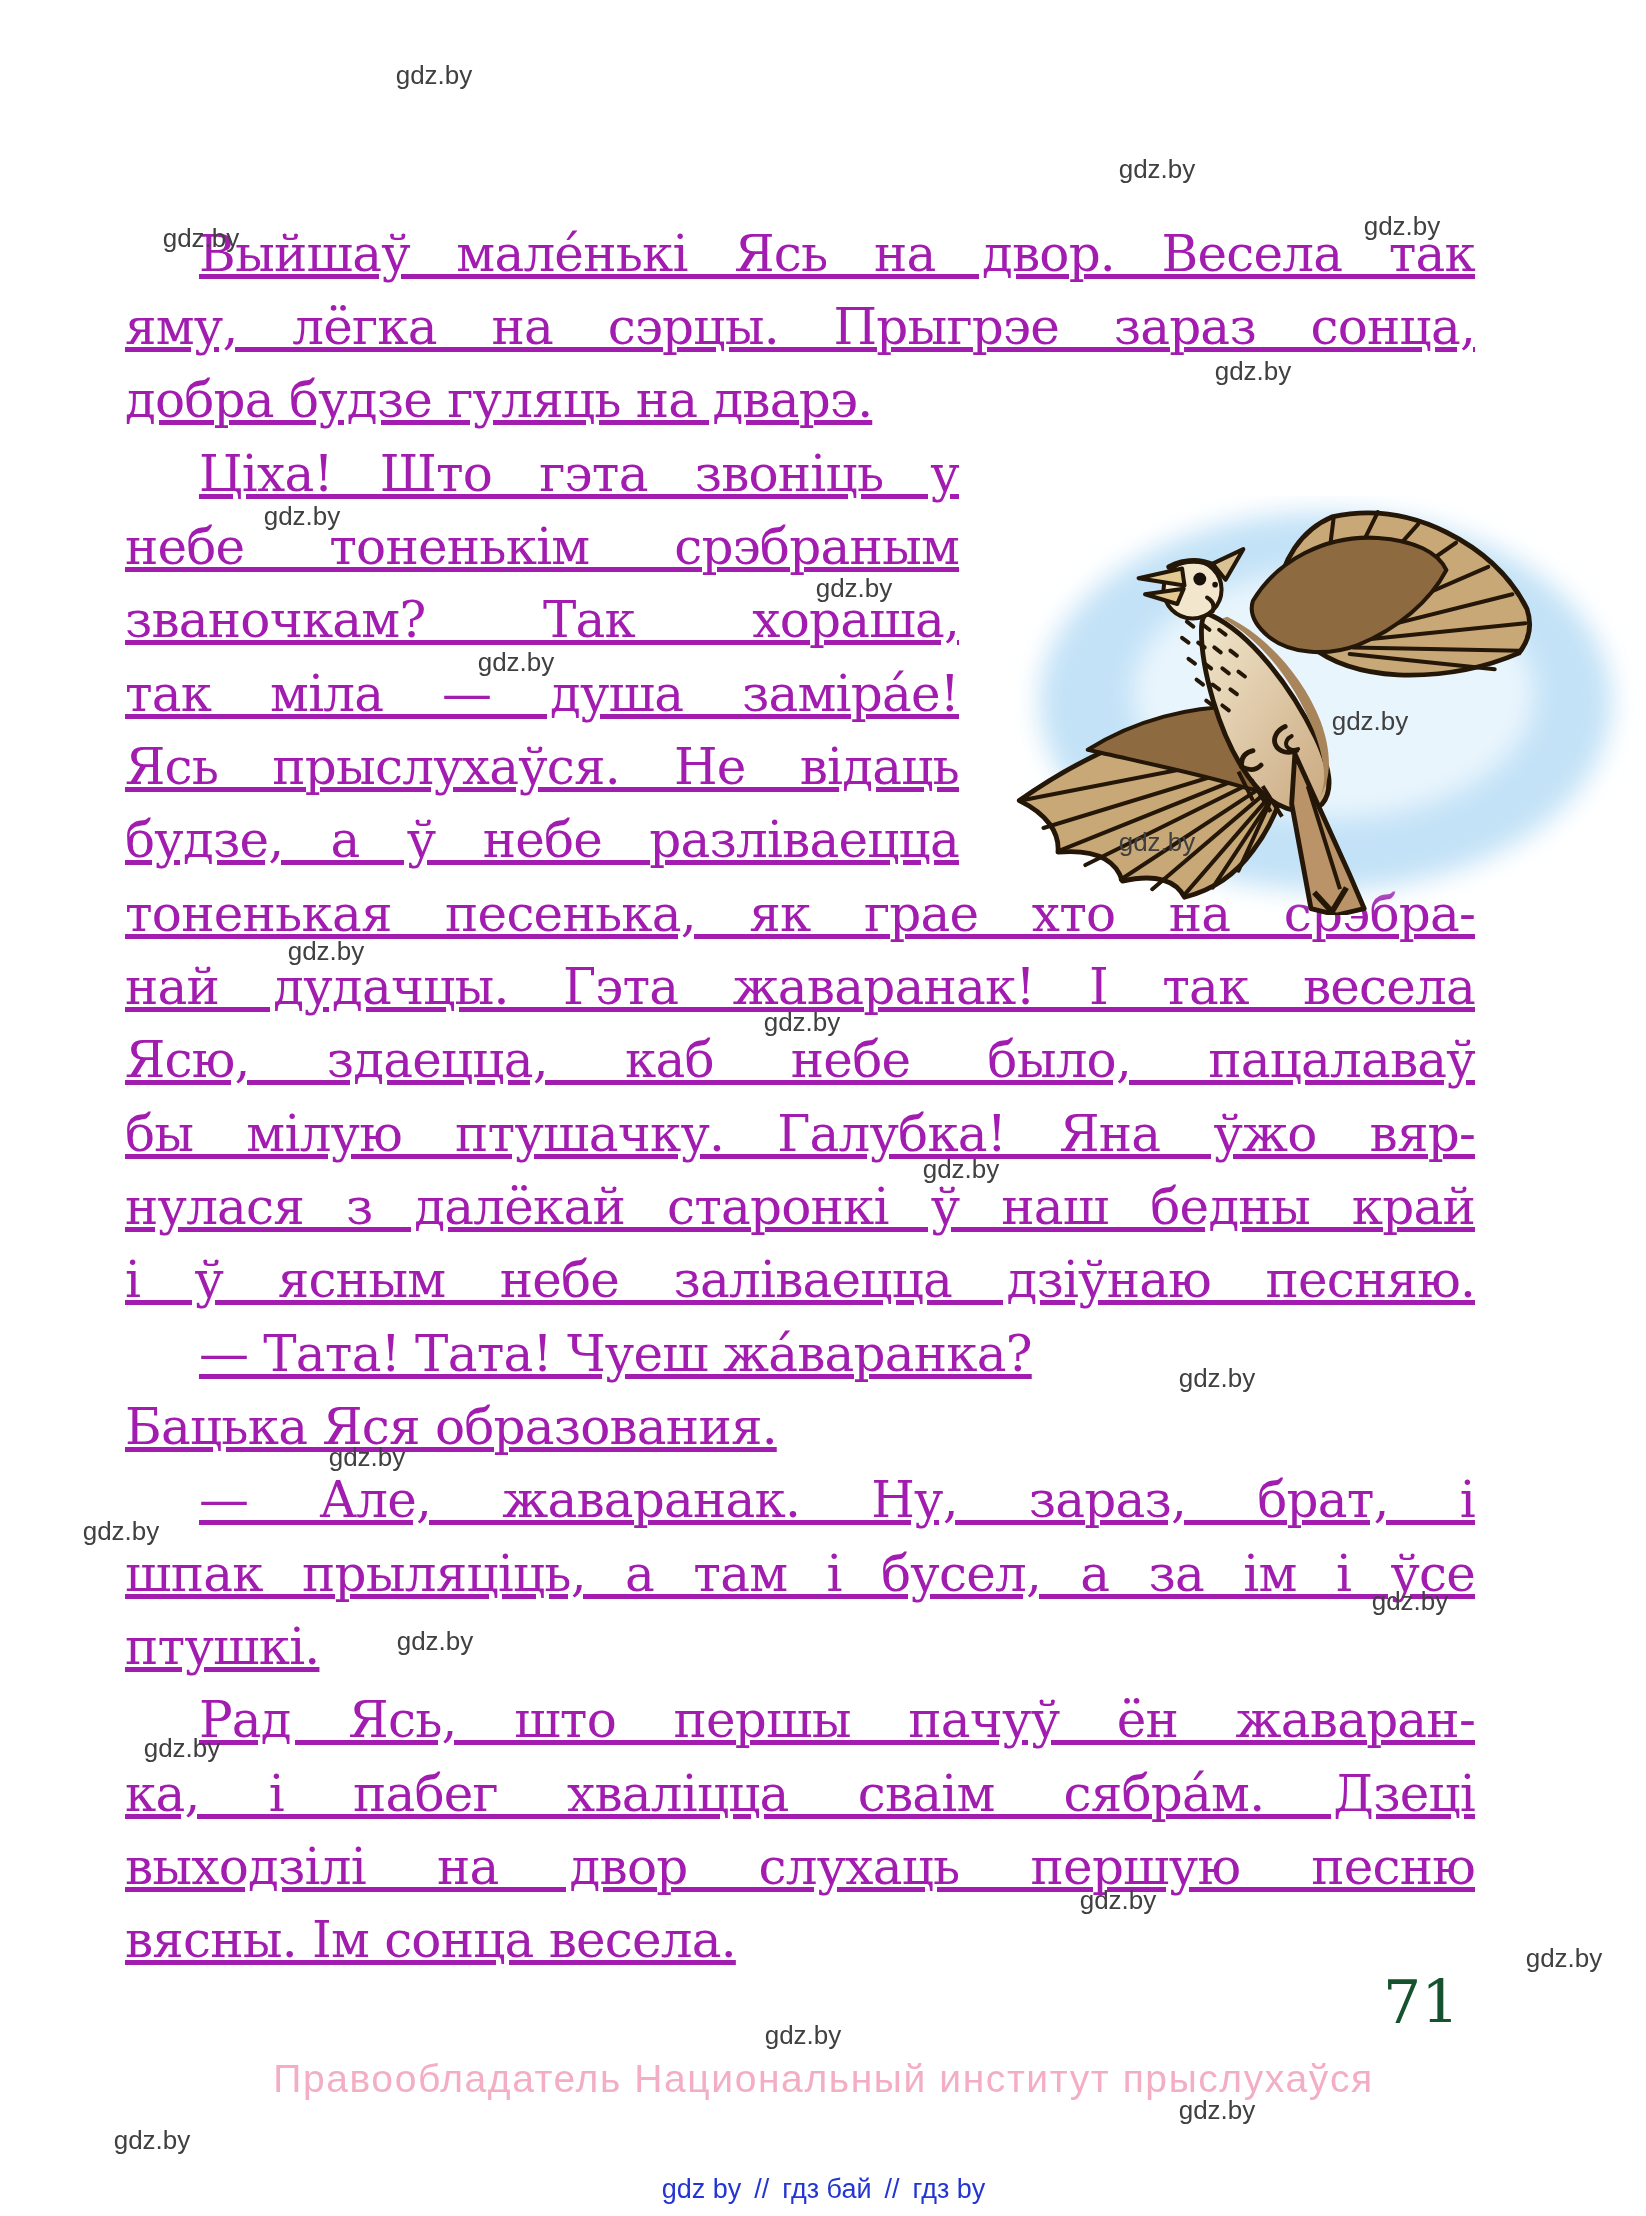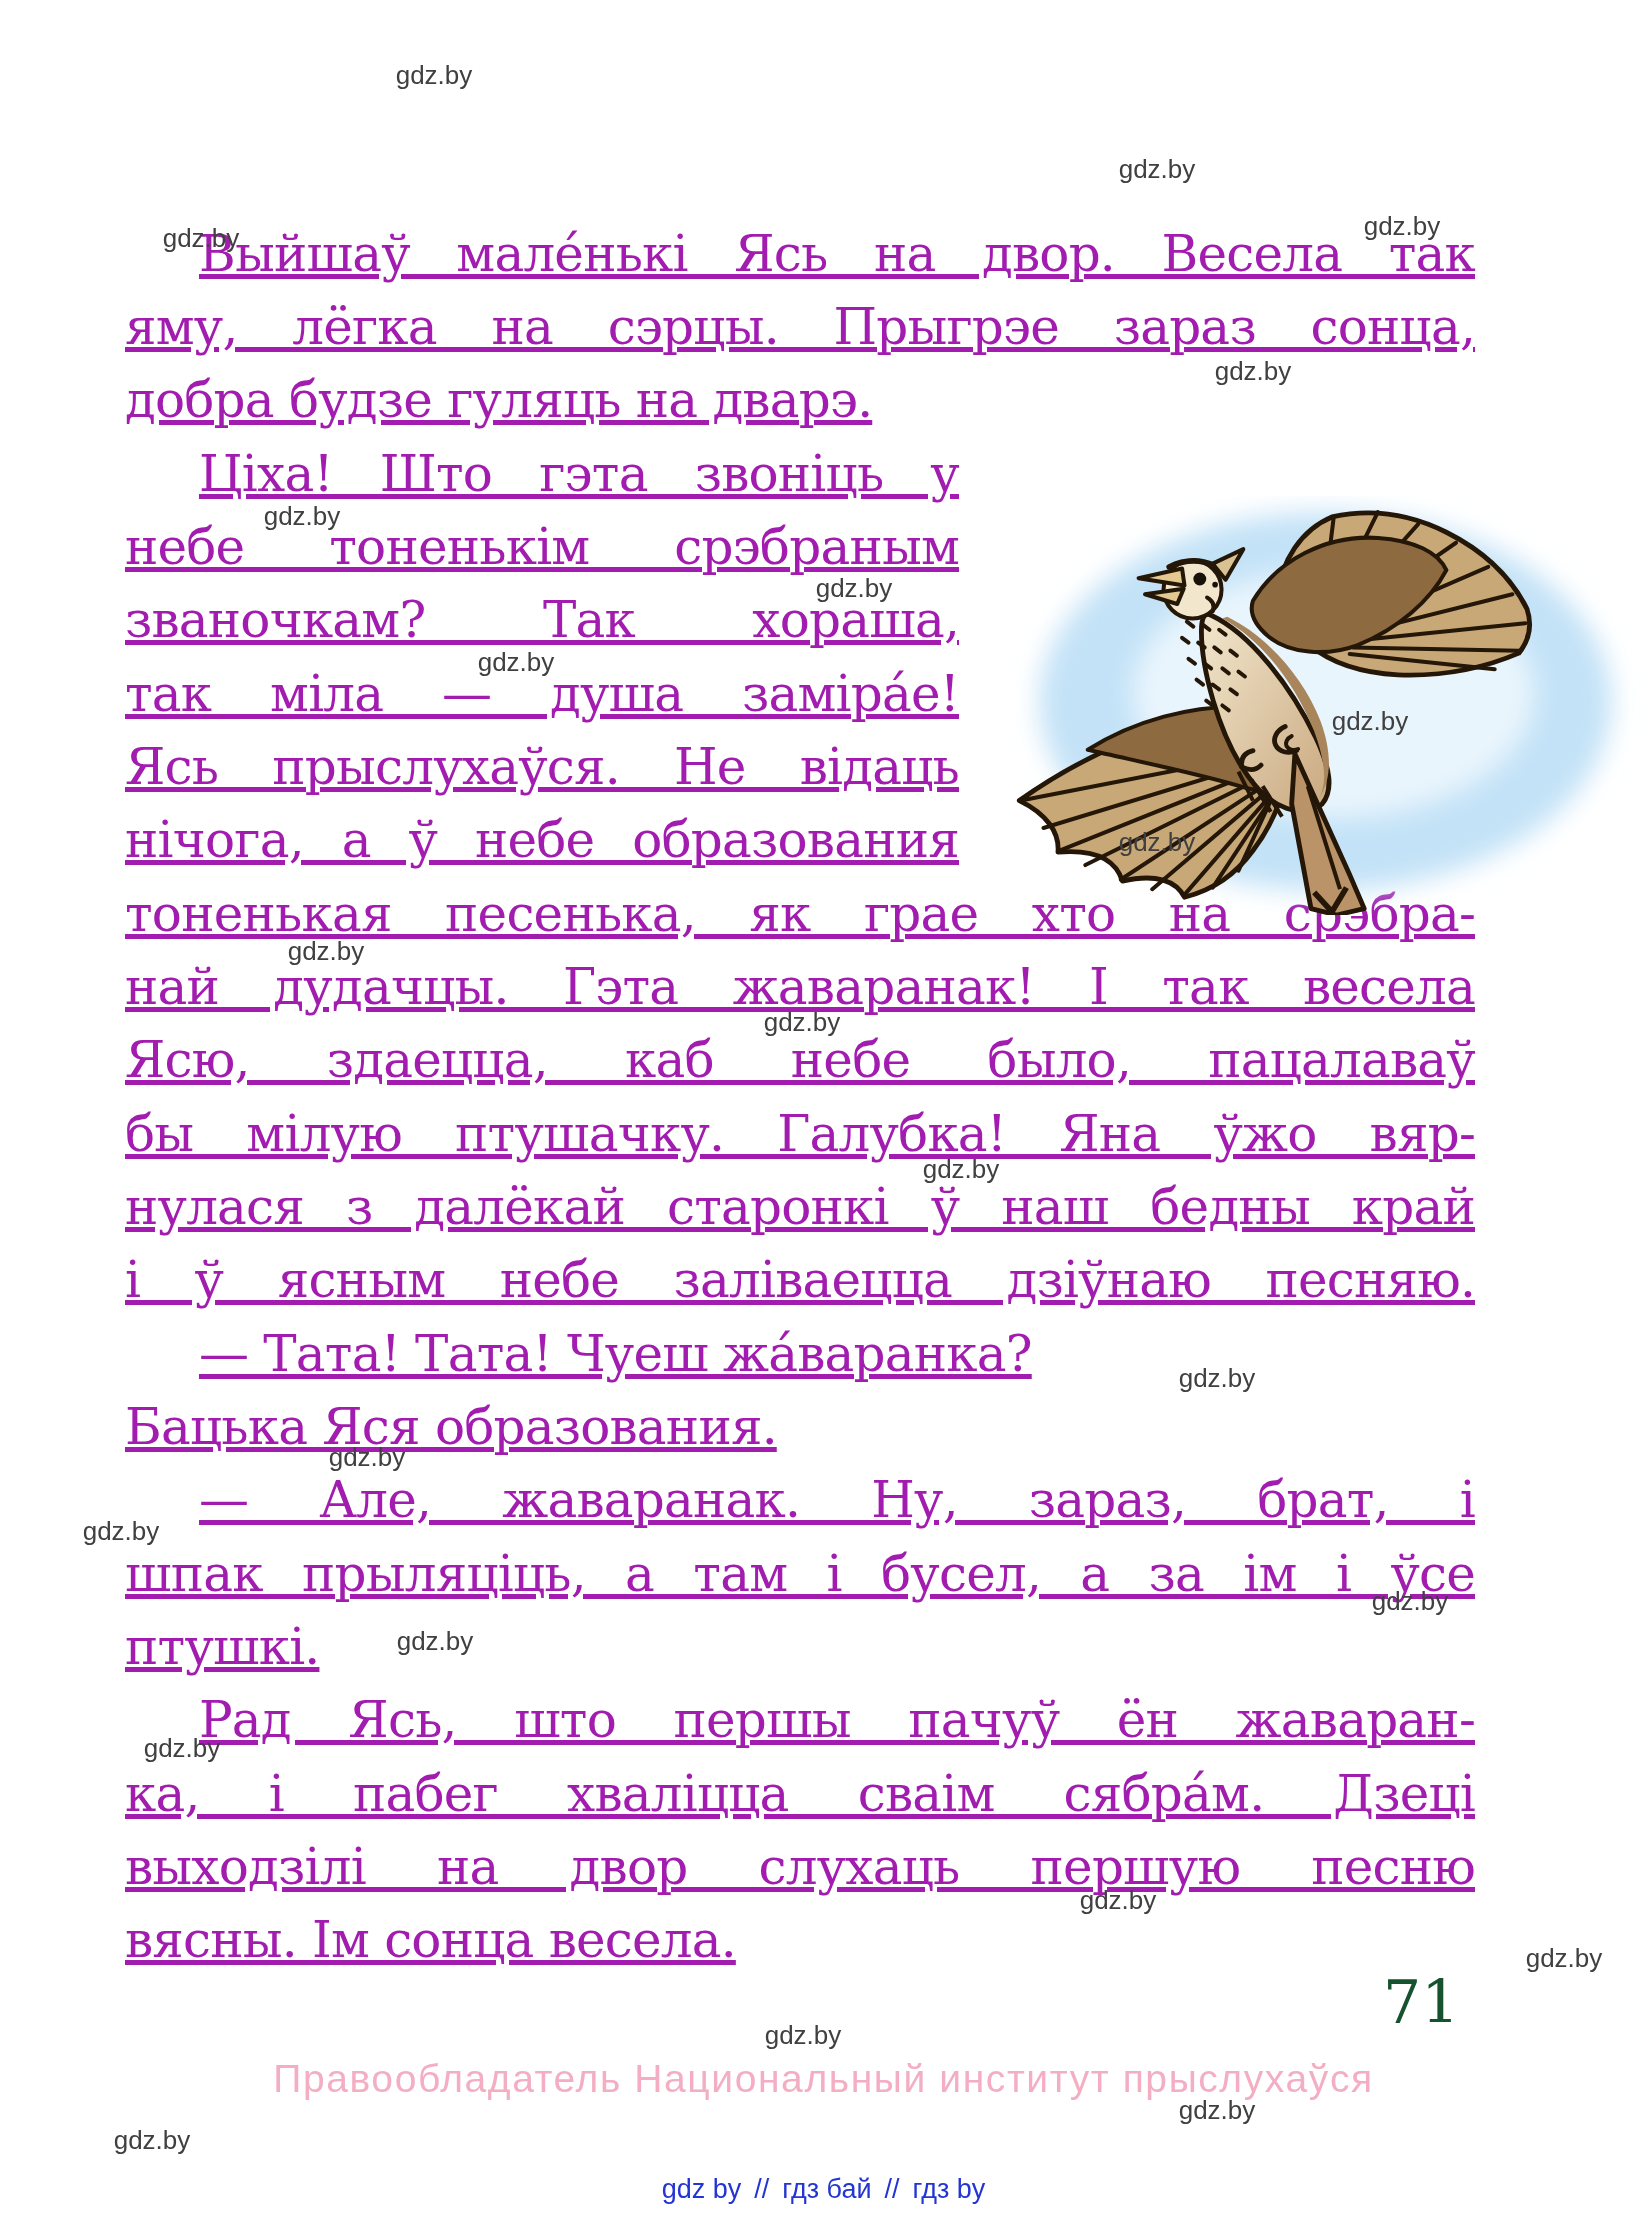--- a/index.html
+++ b/index.html
@@ -80,21 +80,21 @@
 
   <main>
     <div class="line just indent" style="top:218px">Выйшаў мале́нькі Ясь на двор. Весела так</div>
     <div class="line just" style="top:291px">яму, лёгка на сэрцы. Прыгрэе зараз сонца,</div>
     <div class="line" style="top:364px">добра будзе гуляць на дварэ.</div>
     <div class="line narrow just indent" style="top:438px">Ціха! Што гэта звоніць у</div>
     <div class="line narrow just" style="top:511px">небе тоненькім срэбраным</div>
     <div class="line narrow just" style="top:584px">званочкам? Так хораша,</div>
     <div class="line narrow just" style="top:658px">так міла — душа заміра́е!</div>
     <div class="line narrow just" style="top:731px">Ясь прыслухаўся. Не відаць</div>
-    <div class="line narrow just" style="top:804px">нічога, а ў небе образования</div>
+    <div class="line narrow just" style="top:804px">будзе, а ў небе разліваецца</div>
     <div class="line just" style="top:878px">тоненькая песенька, як грае хто на срэбра-</div>
     <div class="line just" style="top:951px">най дудачцы. Гэта жаваранак! І так весела</div>
     <div class="line just" style="top:1024px">Ясю, здаецца, каб небе было, пацалаваў</div>
     <div class="line just" style="top:1098px">бы мілую птушачку. Галубка! Яна ўжо вяр-</div>
     <div class="line just" style="top:1171px">нулася з далёкай старонкі ў наш бедны край</div>
     <div class="line just" style="top:1244px">і ў ясным небе заліваецца дзіўнаю песняю.</div>
     <div class="line indent" style="top:1318px">— Тата! Тата! Чуеш жа́варанка?</div>
     <div class="line" style="top:1391px">Бацька Яся образования.</div>
     <div class="line just indent" style="top:1464px">— Але, жаваранак. Ну, зараз, брат, і</div>
     <div class="line just" style="top:1538px">шпак прыляціць, а там і бусел, а за ім і ўсе</div>

